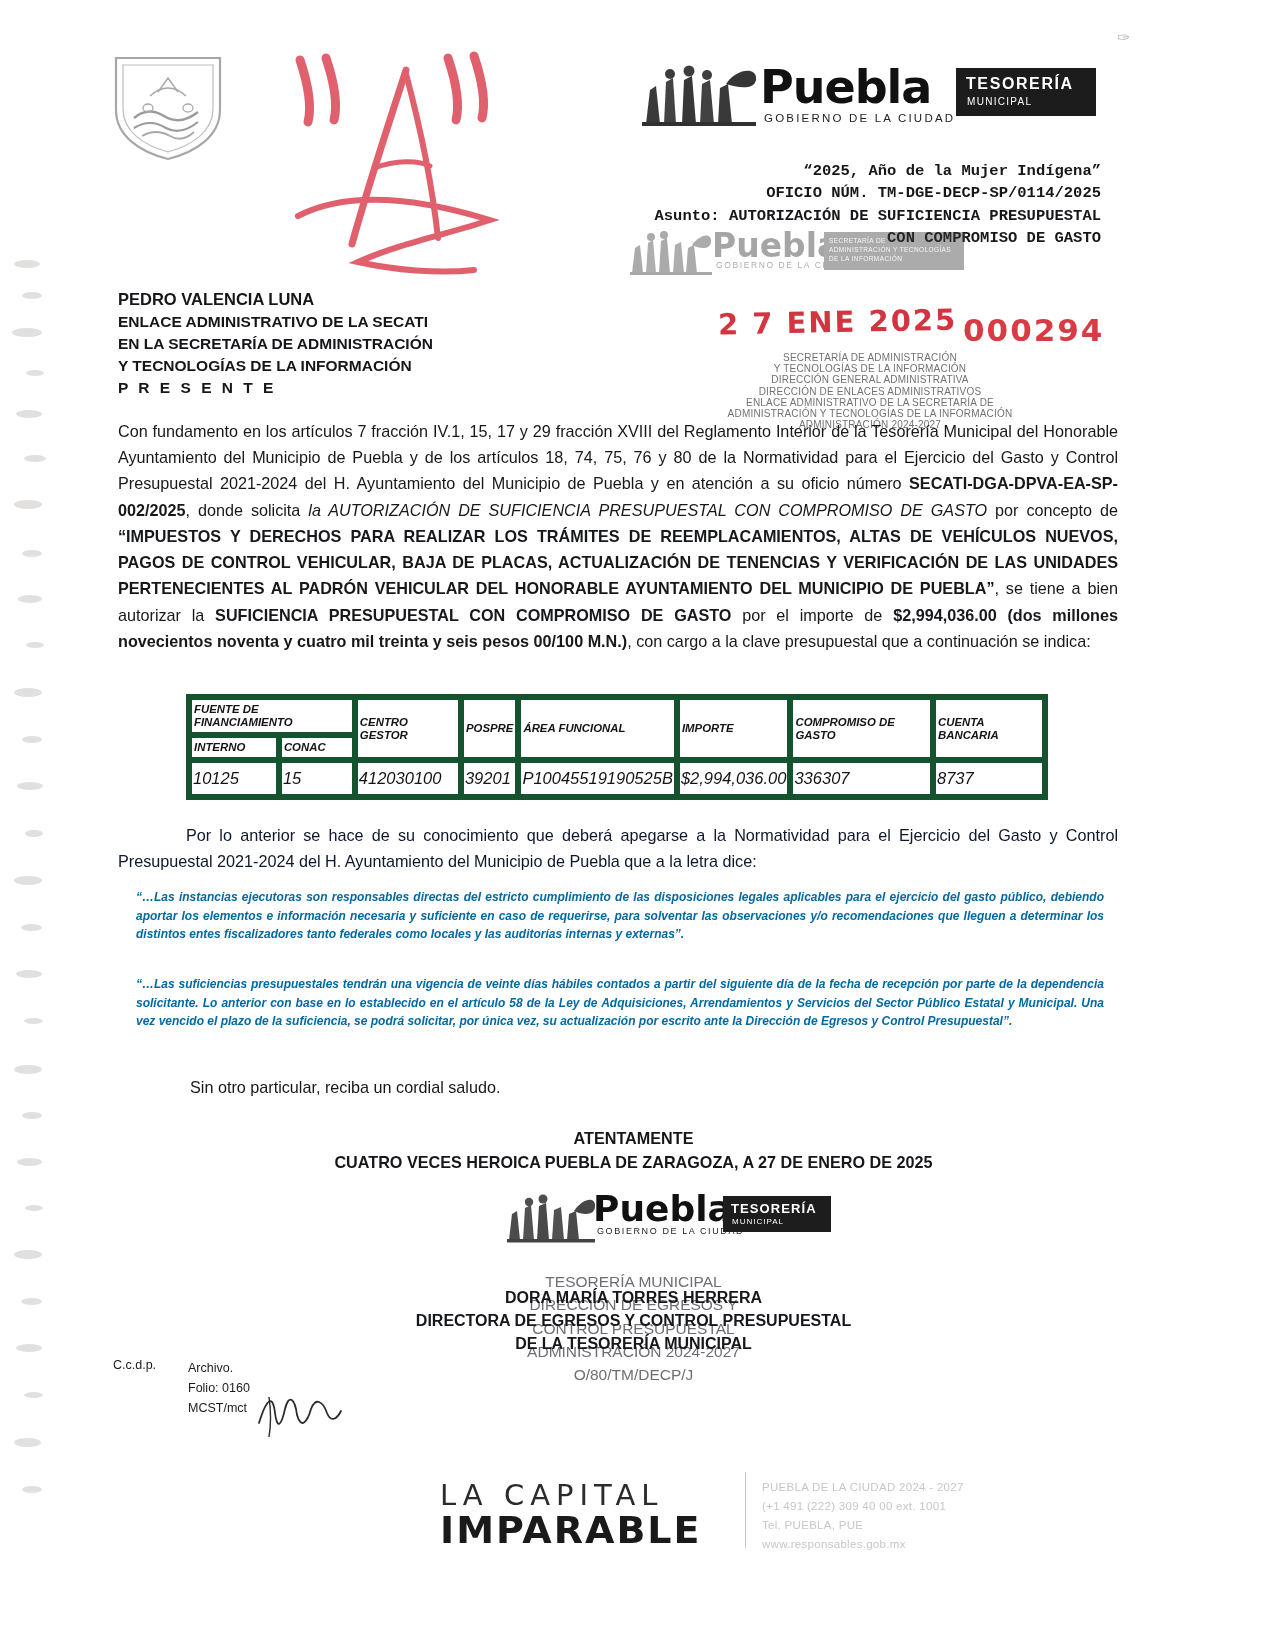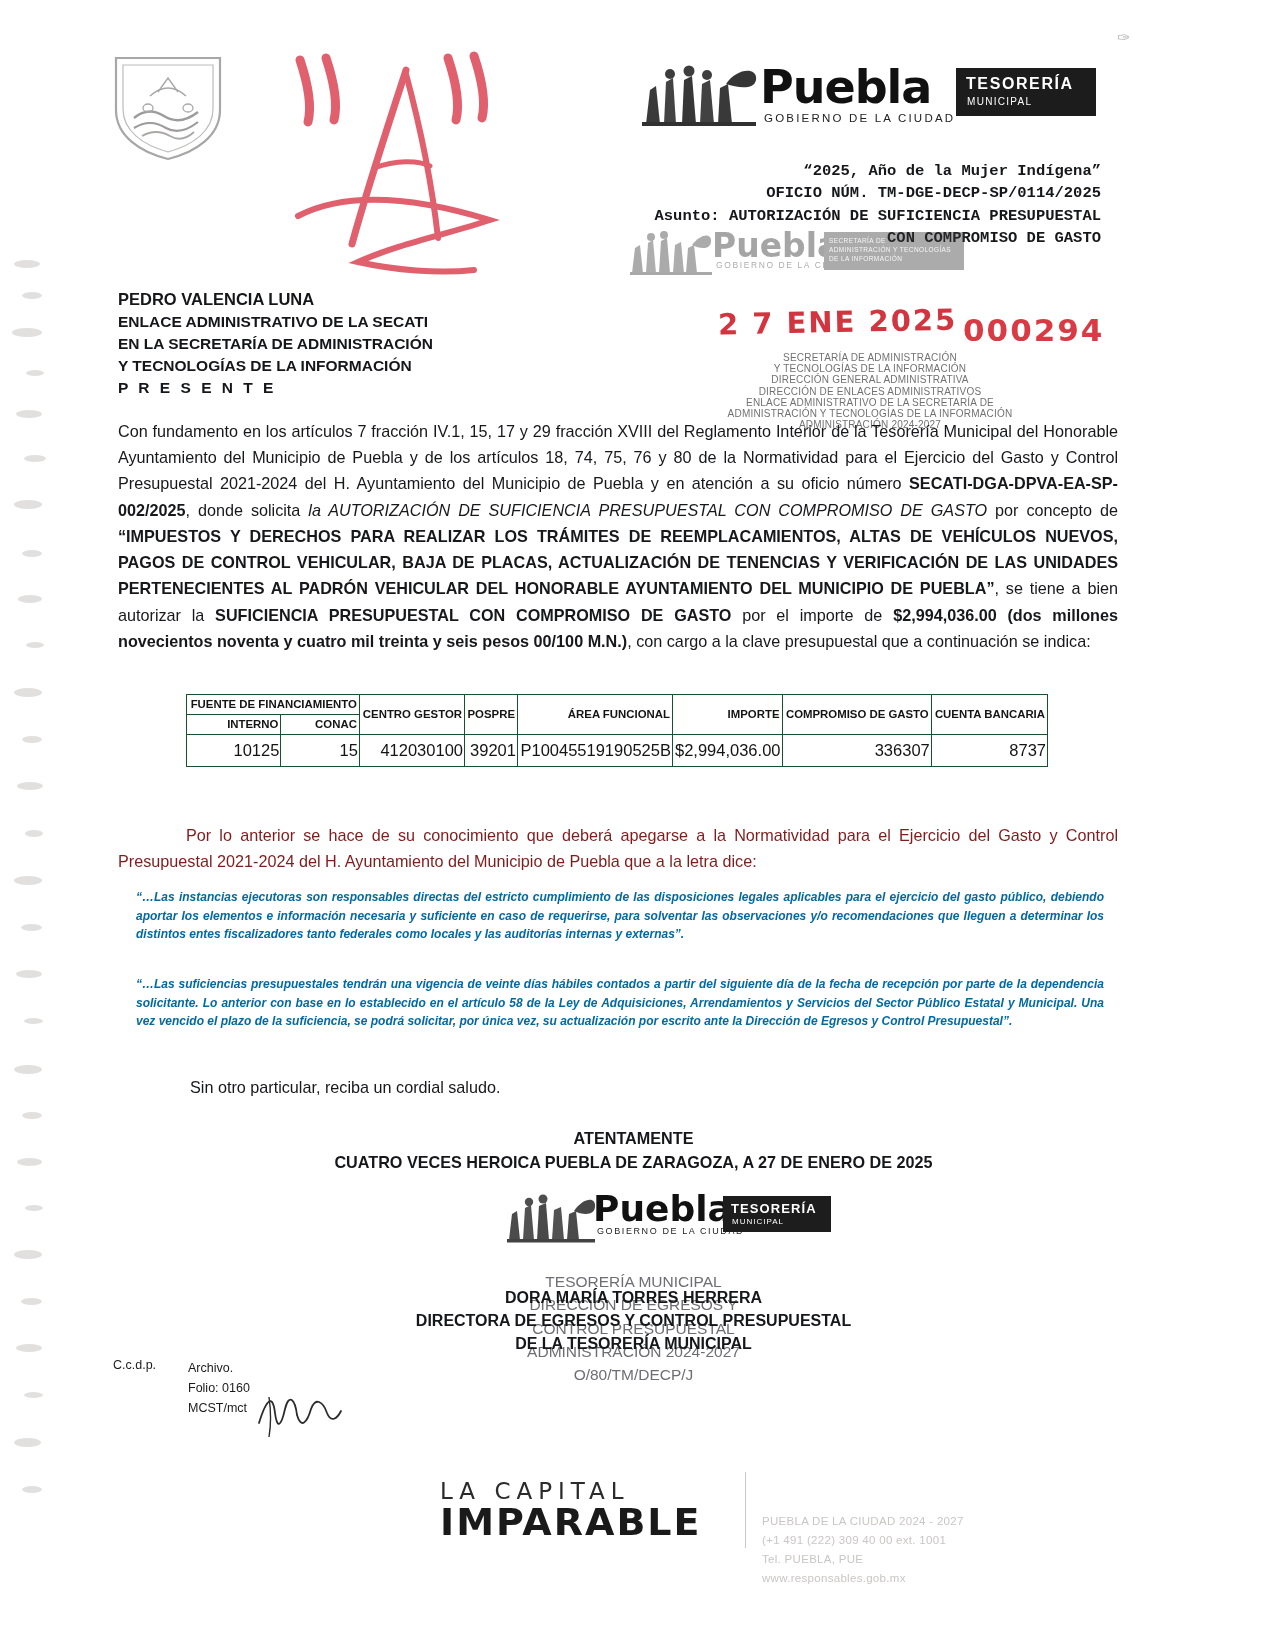--- a/index.html
+++ b/index.html
@@ -106,30 +106,30 @@
     font-size:16.2px; line-height:1.62; text-align:justify; color:#16181b;
   }
   .body-text b { font-weight:bold; }
   .body-text i { font-style:italic; }
   .ind { text-indent:68px; }
 
   
   .tbl-wrap { position:absolute; left:186px; top:694px; width:862px; }
   table { border-collapse:collapse; width:100%; }
   th, td {
-    border:1px solid #14532d;
-    font-size:11.4px; text-align:right; padding:3px 2px;
-    font-weight:bold; color:#141414; line-height:1.15;
+    border:6px solid #14532d;
+    font-size:11.4px; text-align:left; padding:3px 2px;
+    font-weight:bold; color:#141414; line-height:1.15;font-style:italic;
   }
   td.val { font-size:16.5px; font-weight:normal; padding:6px 1px; font-family:"Liberation Sans", sans-serif; }
 
   
   .p2 {
     position:absolute; left:118px; top:822px; width:1000px;
-    font-size:16.2px; line-height:1.62; text-align:justify; color:#7f1d1d;
+    font-size:16.2px; line-height:1.62; text-align:justify; color:#0f172a;
   }
   .quote {
     position:absolute; left:136px; width:968px;
     font-size:12px; line-height:1.55; text-align:justify;
     font-style:italic; font-weight:bold; color:#0369a1;
   }
   .q1 { top:888px; }
   .q2 { top:975px; }
   .closing { position:absolute; left:190px; top:1078px; font-size:16.2px; color:#16181b; }
 
@@ -157,31 +157,31 @@
   }
 
   
   .ccdp { position:absolute; left:113px; top:1358px; font-size:12.5px; color:#1b1b1b; }
   .ccdp2 { position:absolute; left:188px; top:1358px; font-size:12.5px; color:#1b1b1b; line-height:1.6; }
   .sig-scrawl { position:absolute; left:255px; top:1383px; width:90px; height:60px; }
 
   
   .footer-logo { position:absolute; left:440px; top:1478px; width:280px; height:70px; }
   .footer-logo .l1 {
-    font-size:23px; letter-spacing:6px; color:#2b2b2b; font-weight:normal;
+    font-size:29px; letter-spacing:6px; color:#2b2b2b; font-weight:normal;
     font-family:"DejaVu Sans", sans-serif;
   }
   .footer-logo .l2 {
     font-size:38px; letter-spacing:2px; color:#1a1a1a; font-weight:bold; margin-top:-4px;
     font-family:"DejaVu Sans", sans-serif;
   }
   .footer-div { position:absolute; left:745px; top:1472px; width:1px; height:76px; background:#c8c8c8; }
   .footer-addr {
     position:absolute; left:762px; top:1478px; width:330px;
-    font-size:11.5px; line-height:1.65; color:#c9c6c4; letter-spacing:.3px;margin-top:34px;
+    font-size:11.5px; line-height:1.65; color:#c9c6c4; letter-spacing:.3px;
   }
 </style>
 </head>
 <body>
 
 <div class="page">
 
   <div class="left-noise">
     <span style="left:6px;top:10px;width:26px;height:8px"></span>
     <span style="left:14px;top:42px;width:20px;height:7px"></span>

